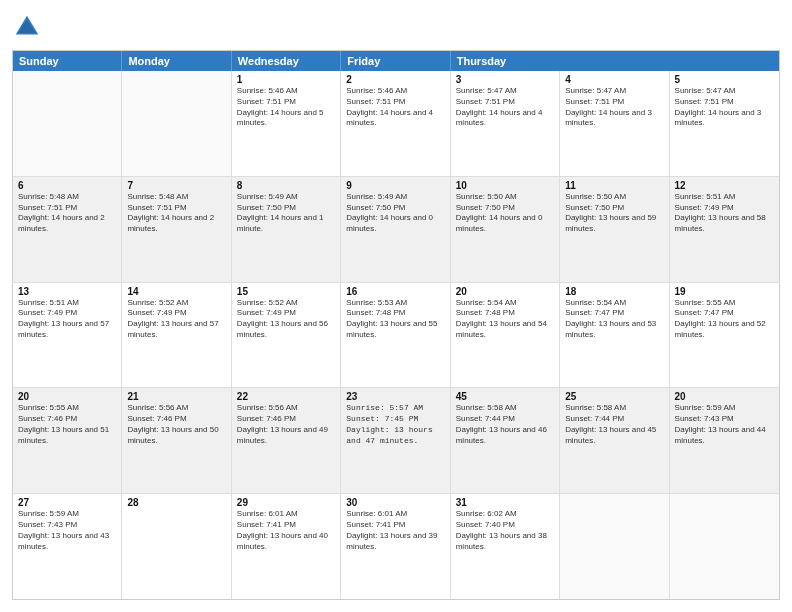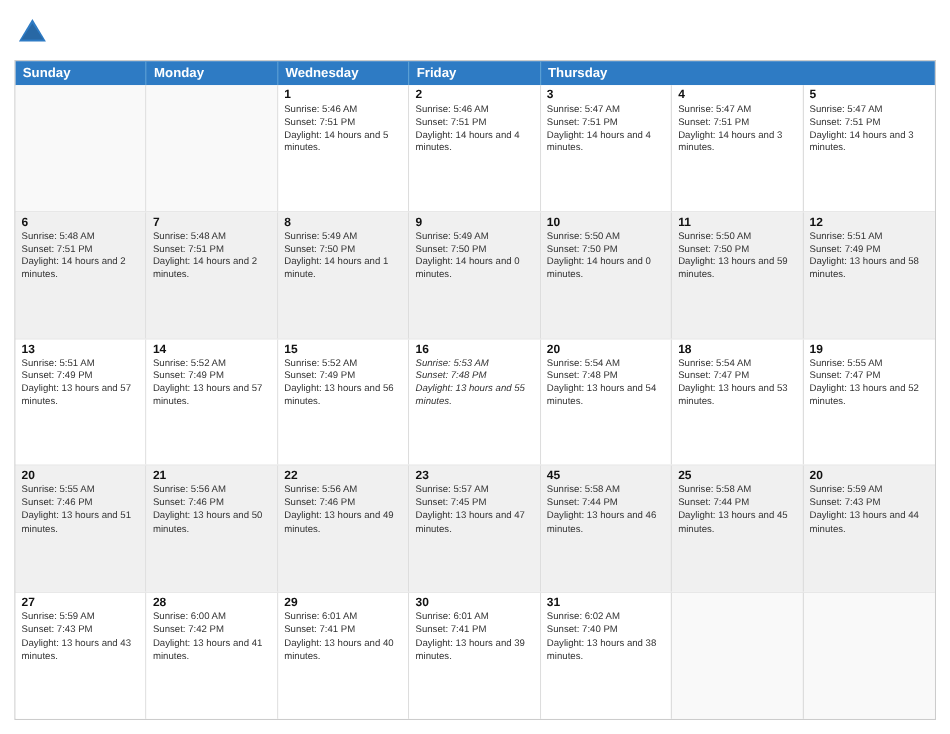--- a/index.html
+++ b/index.html
@@ -231,21 +231,21 @@
 Daylight: 13 hours and 57 minutes.</div>
           </div>
           <div class="cal-cell">
             <div class="day-num">15</div>
             <div class="cell-text" style="white-space: pre-line;">Sunrise: 5:52 AM
 Sunset: 7:49 PM
 Daylight: 13 hours and 56 minutes.</div>
           </div>
           <div class="cal-cell">
             <div class="day-num">16</div>
-            <div class="cell-text" style="white-space: pre-line; font-style: italic;">Sunrise: 5:53 AM
+            <div class="cell-text" style="white-space: pre-line;">Sunrise: 5:53 AM
 Sunset: 7:48 PM
 Daylight: 13 hours and 55 minutes.</div>
           </div>
           <div class="cal-cell">
             <div class="day-num">20</div>
             <div class="cell-text" style="white-space: pre-line;">Sunrise: 5:54 AM
 Sunset: 7:48 PM
 Daylight: 13 hours and 54 minutes.</div>
           </div>
           <div class="cal-cell">
@@ -275,21 +275,21 @@
 Daylight: 13 hours and 50 minutes.</div>
           </div>
           <div class="cal-cell shaded">
             <div class="day-num">22</div>
             <div class="cell-text" style="white-space: pre-line;">Sunrise: 5:56 AM
 Sunset: 7:46 PM
 Daylight: 13 hours and 49 minutes.</div>
           </div>
           <div class="cal-cell shaded">
             <div class="day-num">23</div>
-            <div class="cell-text" style="white-space: pre-line;">Sunrise: 5:57 AM
+            <div class="cell-text" style="white-space: pre-line; font-family: Liberation Mono, monospace;">Sunrise: 5:57 AM
 Sunset: 7:45 PM
 Daylight: 13 hours and 47 minutes.</div>
           </div>
           <div class="cal-cell shaded">
             <div class="day-num">45</div>
             <div class="cell-text" style="white-space: pre-line;">Sunrise: 5:58 AM
 Sunset: 7:44 PM
 Daylight: 13 hours and 46 minutes.</div>
           </div>
           <div class="cal-cell shaded">
@@ -307,23 +307,20 @@
         </div>
         <div class="cal-row">
           <div class="cal-cell">
             <div class="day-num">27</div>
             <div class="cell-text" style="white-space: pre-line;">Sunrise: 5:59 AM
 Sunset: 7:43 PM
 Daylight: 13 hours and 43 minutes.</div>
           </div>
           <div class="cal-cell">
             <div class="day-num">28</div>
-            <div class="cell-text" style="white-space: pre-line;">Sunrise: 6:00 AM
-Sunset: 7:42 PM
-Daylight: 13 hours and 41 minutes.</div>
           </div>
           <div class="cal-cell">
             <div class="day-num">29</div>
             <div class="cell-text" style="white-space: pre-line;">Sunrise: 6:01 AM
 Sunset: 7:41 PM
 Daylight: 13 hours and 40 minutes.</div>
           </div>
           <div class="cal-cell">
             <div class="day-num">30</div>
             <div class="cell-text" style="white-space: pre-line;">Sunrise: 6:01 AM

